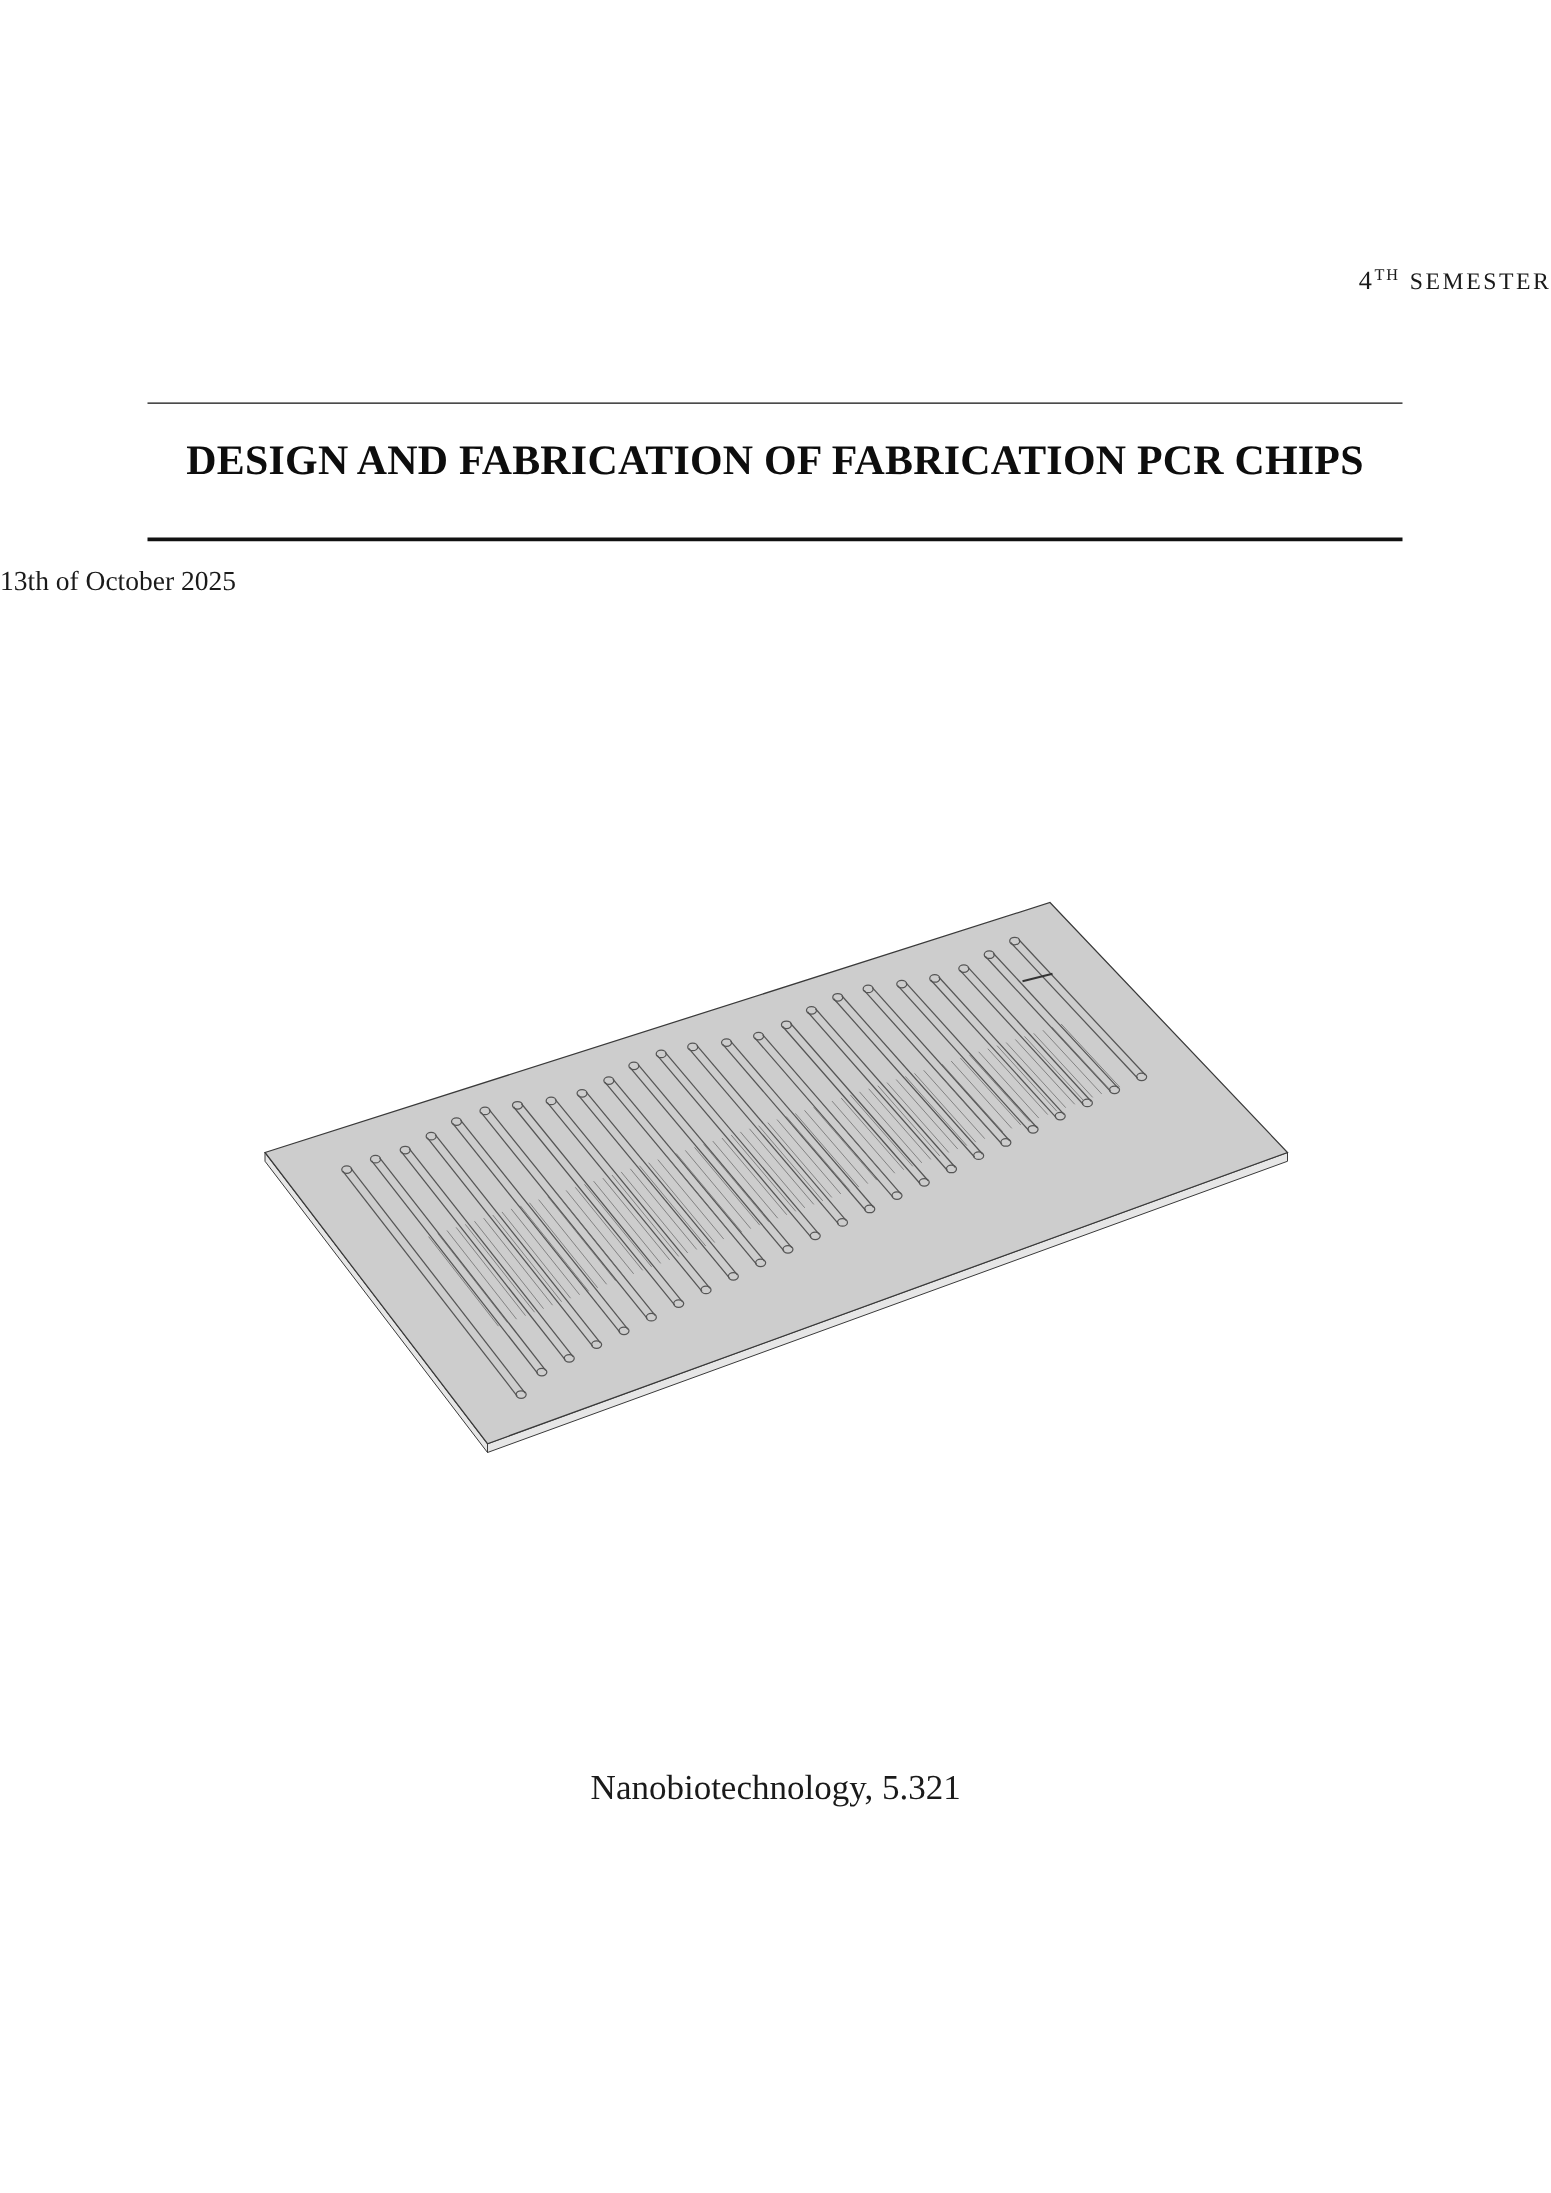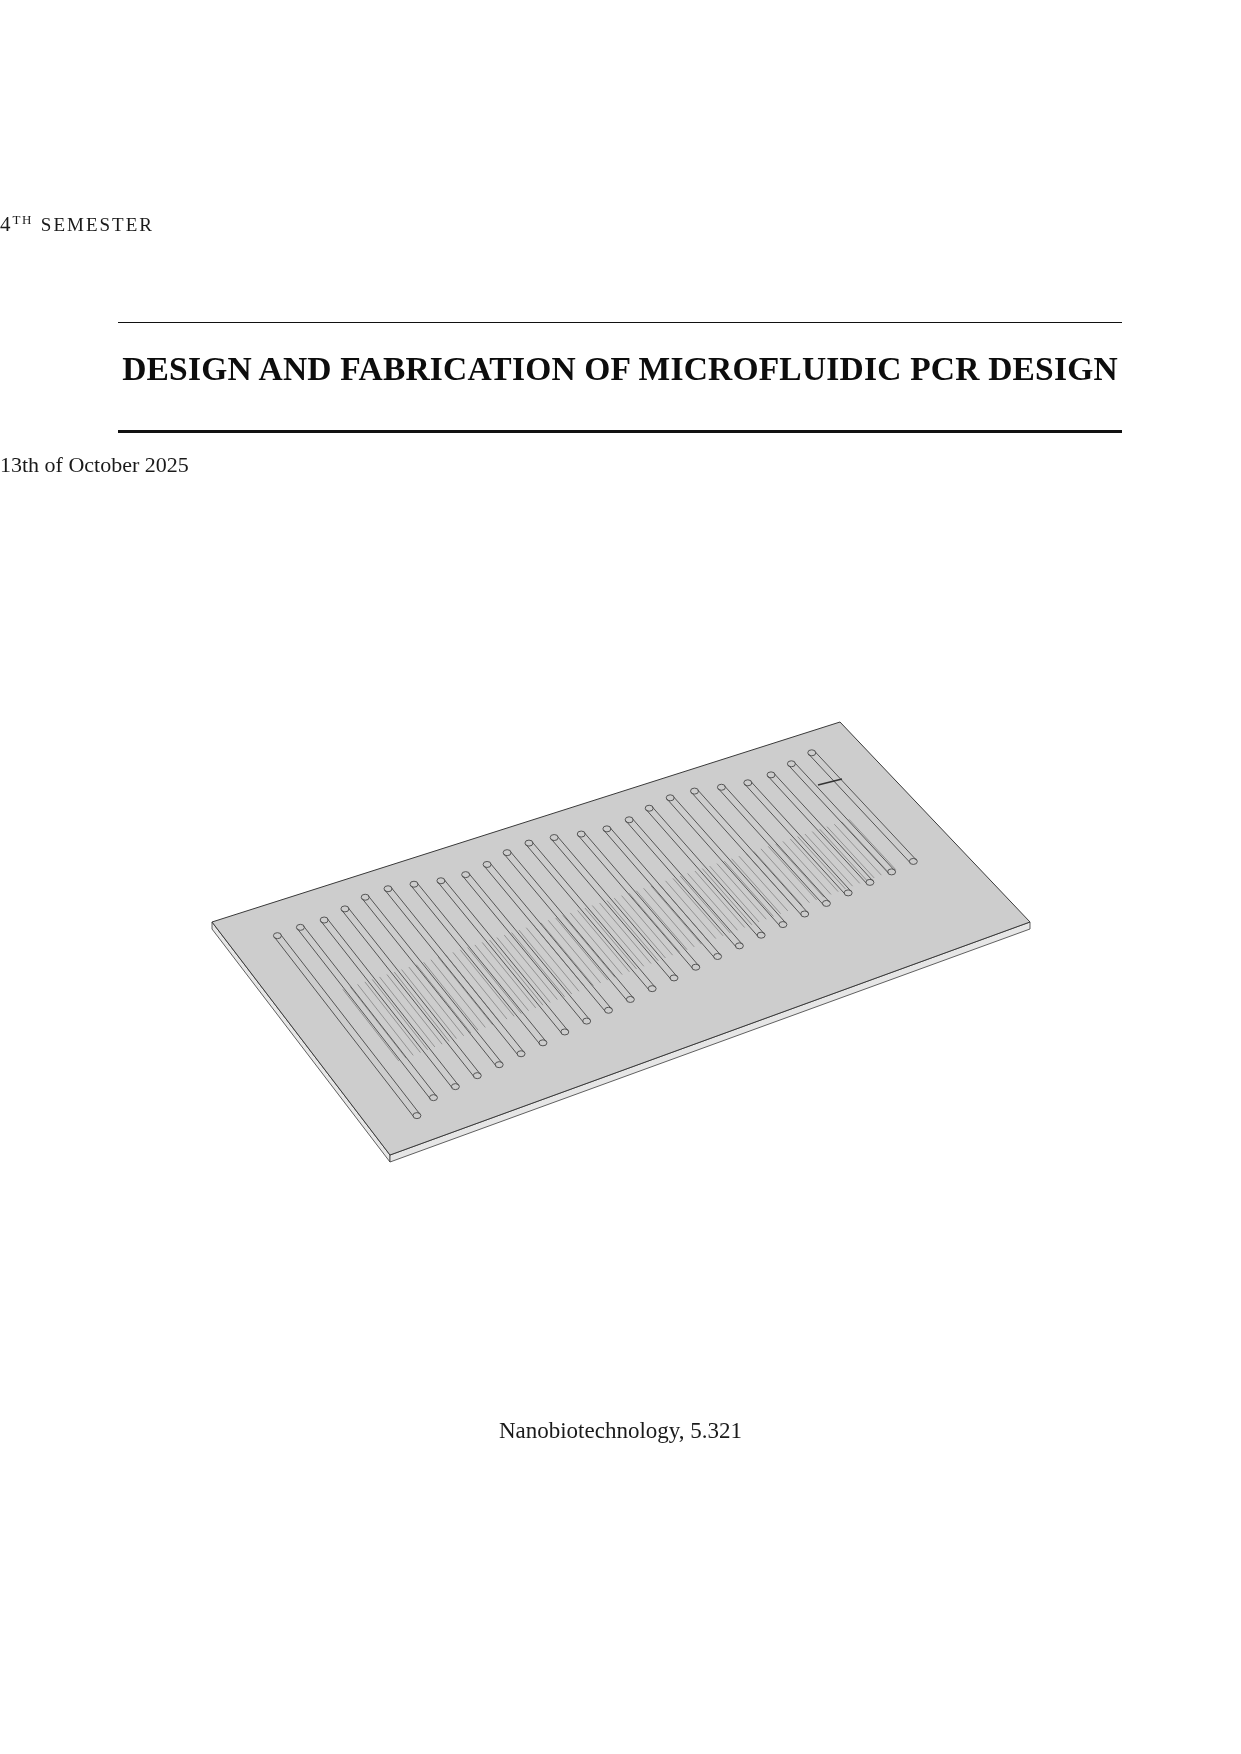--- a/index.html
+++ b/index.html
@@ -1,44 +1,44 @@
 <!DOCTYPE html>
 <html><head>
 <meta charset="utf-8">
 <style>
   html, body { margin: 0; padding: 0; background: #ffffff; }
   body { width: 1241px; height: 1754px; position: relative; overflow: hidden;
          font-family: "DejaVu Serif", "Liberation Serif", serif; color: #111; }
   .page { position: absolute; left: 0; top: 0; width: 1241px; height: 1754px; }
-  .semester { position: absolute; top: 212px; left: 0; width: 1241px; text-align: left;
+  .semester { position: absolute; top: 212px; left: 0; width: 1241px; text-align: right;
               font-family: "Liberation Serif", serif; font-size: 19px; letter-spacing: 2px; color: #1a1a1a; }
   .semester .num { font-size: 21px; }
   .semester sup { font-size: 13px; vertical-align: 7px; letter-spacing: 1.5px; margin-right: 8px; }
   .rule-top { position: absolute; left: 118px; width: 1004px; top: 322px; height: 1px; background: #111; }
   .rule-bottom { position: absolute; left: 118px; width: 1004px; top: 430px; height: 2.5px; background: #111; }
   .title { position: absolute; top: 350px; left: 118px; width: 1004px; text-align: center;
            font-family: "Liberation Serif", serif; font-weight: bold; font-size: 33.5px; letter-spacing: 0.2px;
            color: #0d0d0d; white-space: nowrap; }
   .date { position: absolute; top: 452px; left: 0; width: 1241px; text-align: left;
           font-family: "Liberation Serif", serif; font-size: 22px; color: #1a1a1a; }
   .figure { position: absolute; left: 0; top: 700px; width: 1241px; height: 500px; }
   .footer { position: absolute; top: 1414px; left: 0; width: 1241px; text-align: center;
-            font-family: "Liberation Serif", serif; font-size: 23px; line-height: 34px; color: #1a1a1a; }
+            font-family: "Liberation Serif", serif; font-size: 28px; line-height: 34px; color: #1a1a1a; }
 </style>
 </head>
 <body>
 
 <div class="page">
 
   <div class="semester">
     <span class="num">4</span><sup>TH</sup><span>SEMESTER</span>
   </div>
 
   <div class="rule-top"></div>
-  <div class="title">DESIGN AND FABRICATION OF MICROFLUIDIC PCR DESIGN</div>
+  <div class="title">DESIGN AND FABRICATION OF FABRICATION PCR CHIPS</div>
   <div class="rule-bottom"></div>
 
   <div class="date">13th of October 2025</div>
 
   <div class="figure">
     <svg id="chip-svg" width="1241" height="500" viewBox="0 700 1241 500">
         <polygon points="212,922 390,1155 390 1162 212 929" fill="#e6e6e6" stroke="#3a3a3a" stroke-width="0.8"></polygon>
         <polygon points="390,1155 1030,922 1030 929 390 1162" fill="#e6e6e6" stroke="#3a3a3a" stroke-width="0.8"></polygon>
         <polygon points="212,922 840,722 1030,922 390,1155" fill="#cdcdcd" stroke="#3a3a3a" stroke-width="1"></polygon>
         <g stroke="#555555" stroke-width="1" fill="none">

